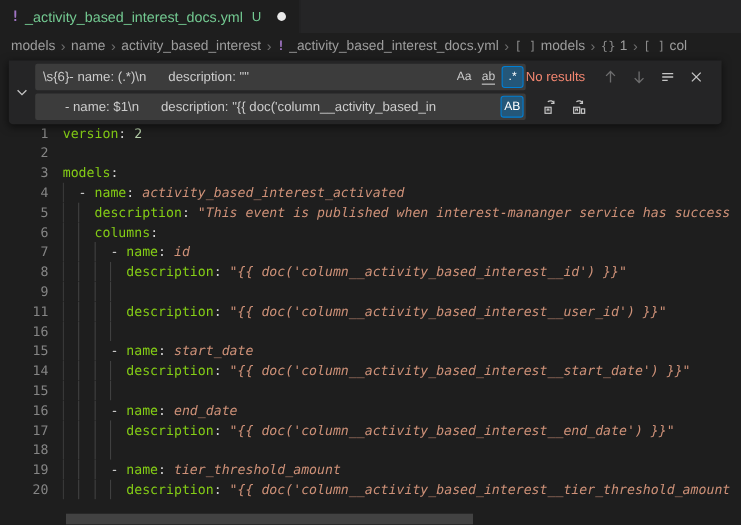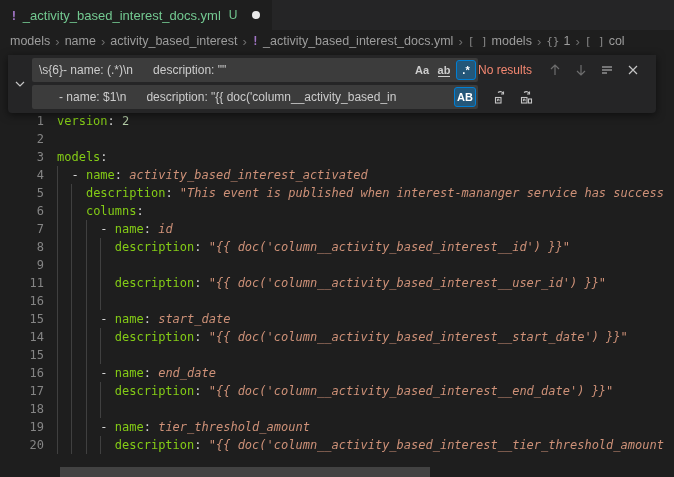--- a/index.html
+++ b/index.html
@@ -31,21 +31,21 @@
   .fw-toggle { width:24px; display:flex; align-items:center; justify-content:center;
                color:#c5c5c5; cursor:pointer; }
   .fw-rows { flex:1; display:flex; flex-direction:column; gap:3px; padding:3px 6px 4px 0; }
   .fw-row { display:flex; align-items:center; height:24px; }
   .inputbox { width:446px; height:24px; background:#3c3c3c; display:flex; align-items:center;
               border-radius:2px; }
   .input-text { padding-left:7px; font-size:12px; color:#cccccc; white-space:pre;
                 overflow:hidden; flex:1; }
   .opts { display:flex; gap:2px; margin:0 2px; align-items:center; flex:none; }
   .opt { min-width:20px; height:20px; padding:0 2px; display:flex; align-items:center; justify-content:center;
-         color:#cccccc; font-size:11px; border-radius:3px; border:1px solid transparent; cursor:pointer;font-weight:bold; }
+         color:#cccccc; font-size:11px; border-radius:3px; border:1px solid transparent; cursor:pointer; }
   .opt .ul { border-bottom:1px solid #cccccc; }
   .opt.active { background:#245779; border-color:#007fd4; color:#ffffff; }
   .no-results { color:#f48771; font-size:12px; white-space:nowrap; }
   .fw-actions { display:flex; align-items:center; gap:5px; margin-left:12px; }
   .icon-btn { width:21px; height:21px; display:flex; align-items:center; justify-content:center;
               color:#c5c5c5; border-radius:3px; cursor:pointer; }
   .icon-btn.disabled { opacity:0.45; }
 
   
   .code { position:absolute; top:112px; left:0; right:0;

